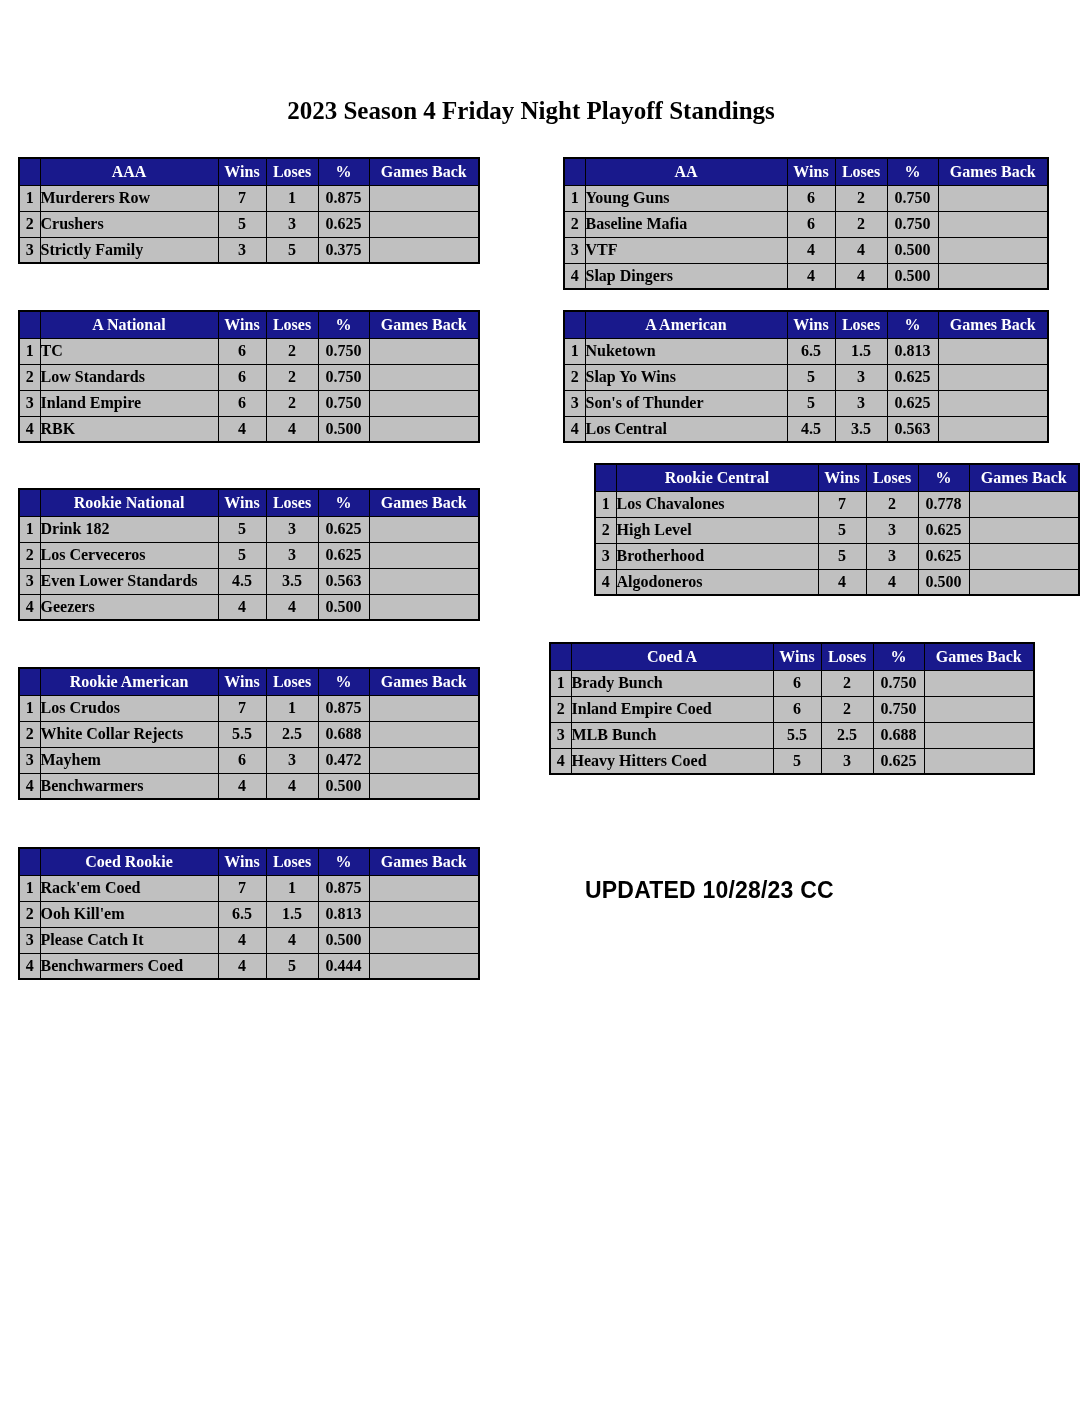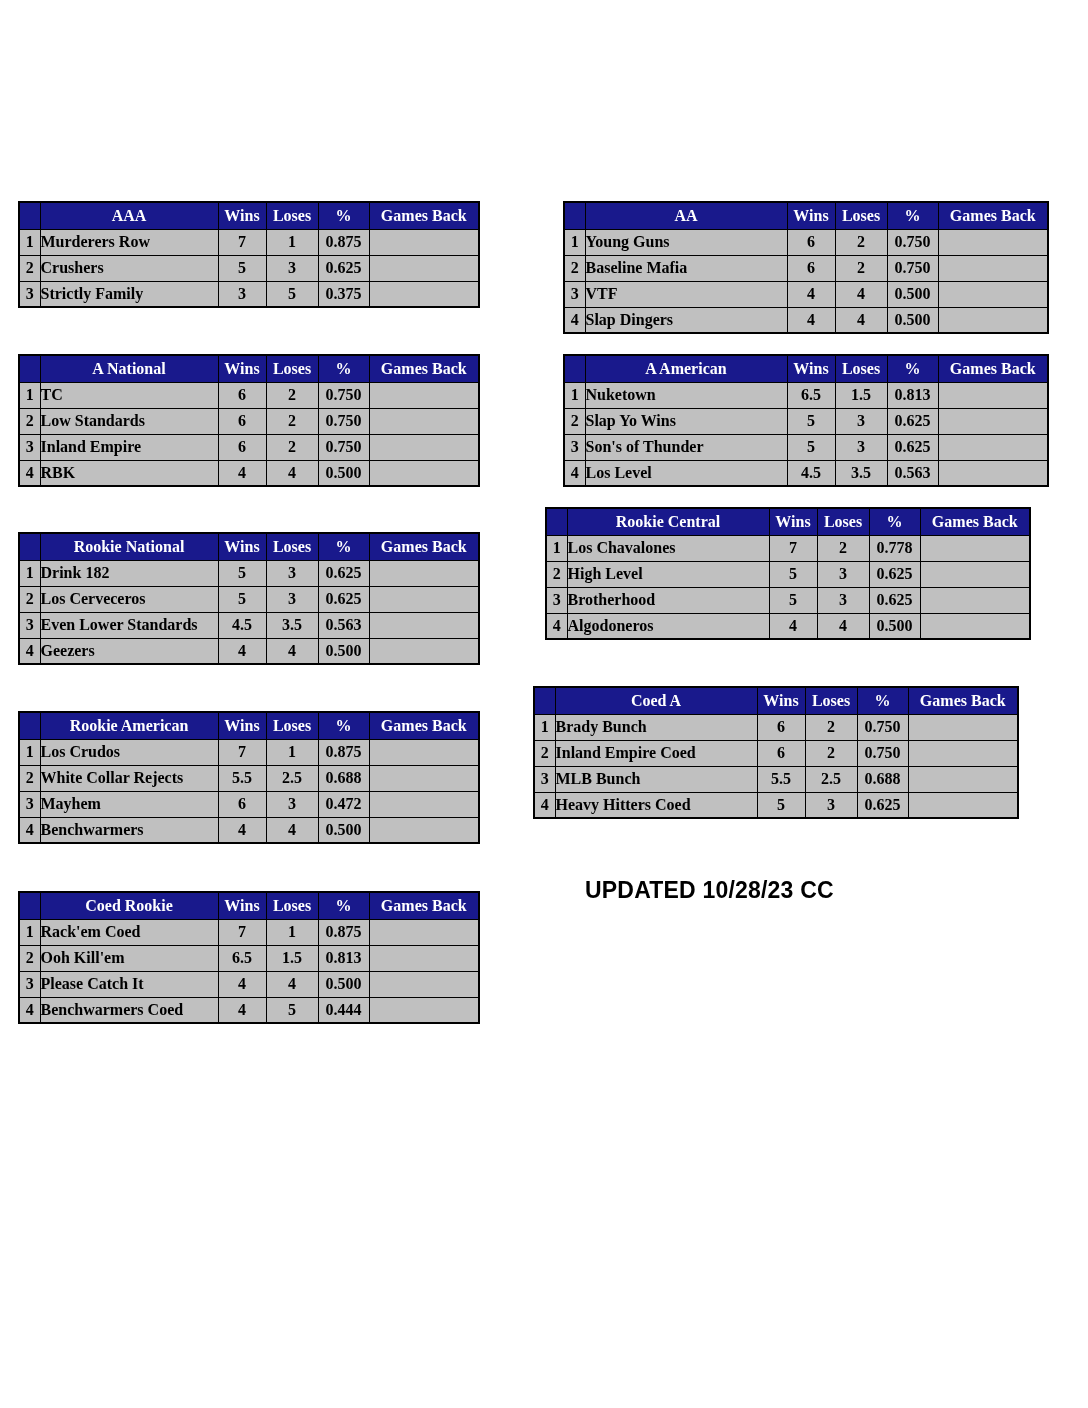--- a/index.html
+++ b/index.html
@@ -20,29 +20,29 @@
     top: 97px;
     left: 0;
     width: 1062px;
     margin: 0;
     text-align: center;
     font-size: 25px;
     font-weight: bold;
     color: var(--text, #000000);
     font-family: "Liberation Serif", serif;
   }
-  .tbl { position: absolute; margin-top: 44px; }
+  .tbl { position: absolute; }
 
   .pos-aaa             { left: 18px;  top: 157px; }
   .pos-aa              { left: 563px; top: 157px; }
   .pos-a-national      { left: 18px;  top: 310px; }
   .pos-a-american      { left: 563px; top: 310px; }
-  .pos-rookie-central  { left: 530px; top: 463px; padding-left: 15px; }
+  .pos-rookie-central  { left: 579px; top: 463px; padding-left: 15px; }
   .pos-rookie-national { left: 18px;  top: 488px; }
-  .pos-coed-a          { left: 533px; top: 642px; }
+  .pos-coed-a          { left: 549px; top: 642px; }
   .pos-rookie-american { left: 18px;  top: 667px; }
   .pos-coed-rookie     { left: 18px;  top: 847px; }
 
   table.grid {
     border-collapse: collapse;
     table-layout: fixed;
     border: 2px solid var(--border, #000000);
   }
   .w-left  table.grid { width: 462px; }
   .w-right table.grid { width: 486px; }
@@ -85,20 +85,21 @@
     font-weight: 700;
     font-size: 23px;
     letter-spacing: 0.2px;
     color: var(--text, #000000);
   }
 </style>
 </head>
 <body>
 
 <div class="page">
+  <h1 class="title">2023 Season 4 Friday Night Playoff Standings</h1>
 
   <div class="tbl pos-aaa w-left">
       <table class="grid">
         <colgroup>
           <col class="c-rank">
           <col class="c-name">
           <col class="c-wins">
           <col class="c-loses">
           <col class="c-pct">
           <col class="c-gb">
@@ -293,21 +294,21 @@
           <tr>
             <td class="rank">3</td>
             <td class="team">Son's of Thunder</td>
             <td class="num">5</td>
             <td class="num">3</td>
             <td class="num">0.625</td>
             <td class="gb"></td>
           </tr>
           <tr>
             <td class="rank">4</td>
-            <td class="team">Los Level</td>
+            <td class="team">Los Central</td>
             <td class="num">4.5</td>
             <td class="num">3.5</td>
             <td class="num">0.563</td>
             <td class="gb"></td>
           </tr>
         </tbody>
       </table>
     </div>
   <div class="tbl pos-rookie-central w-right">
       <table class="grid">

